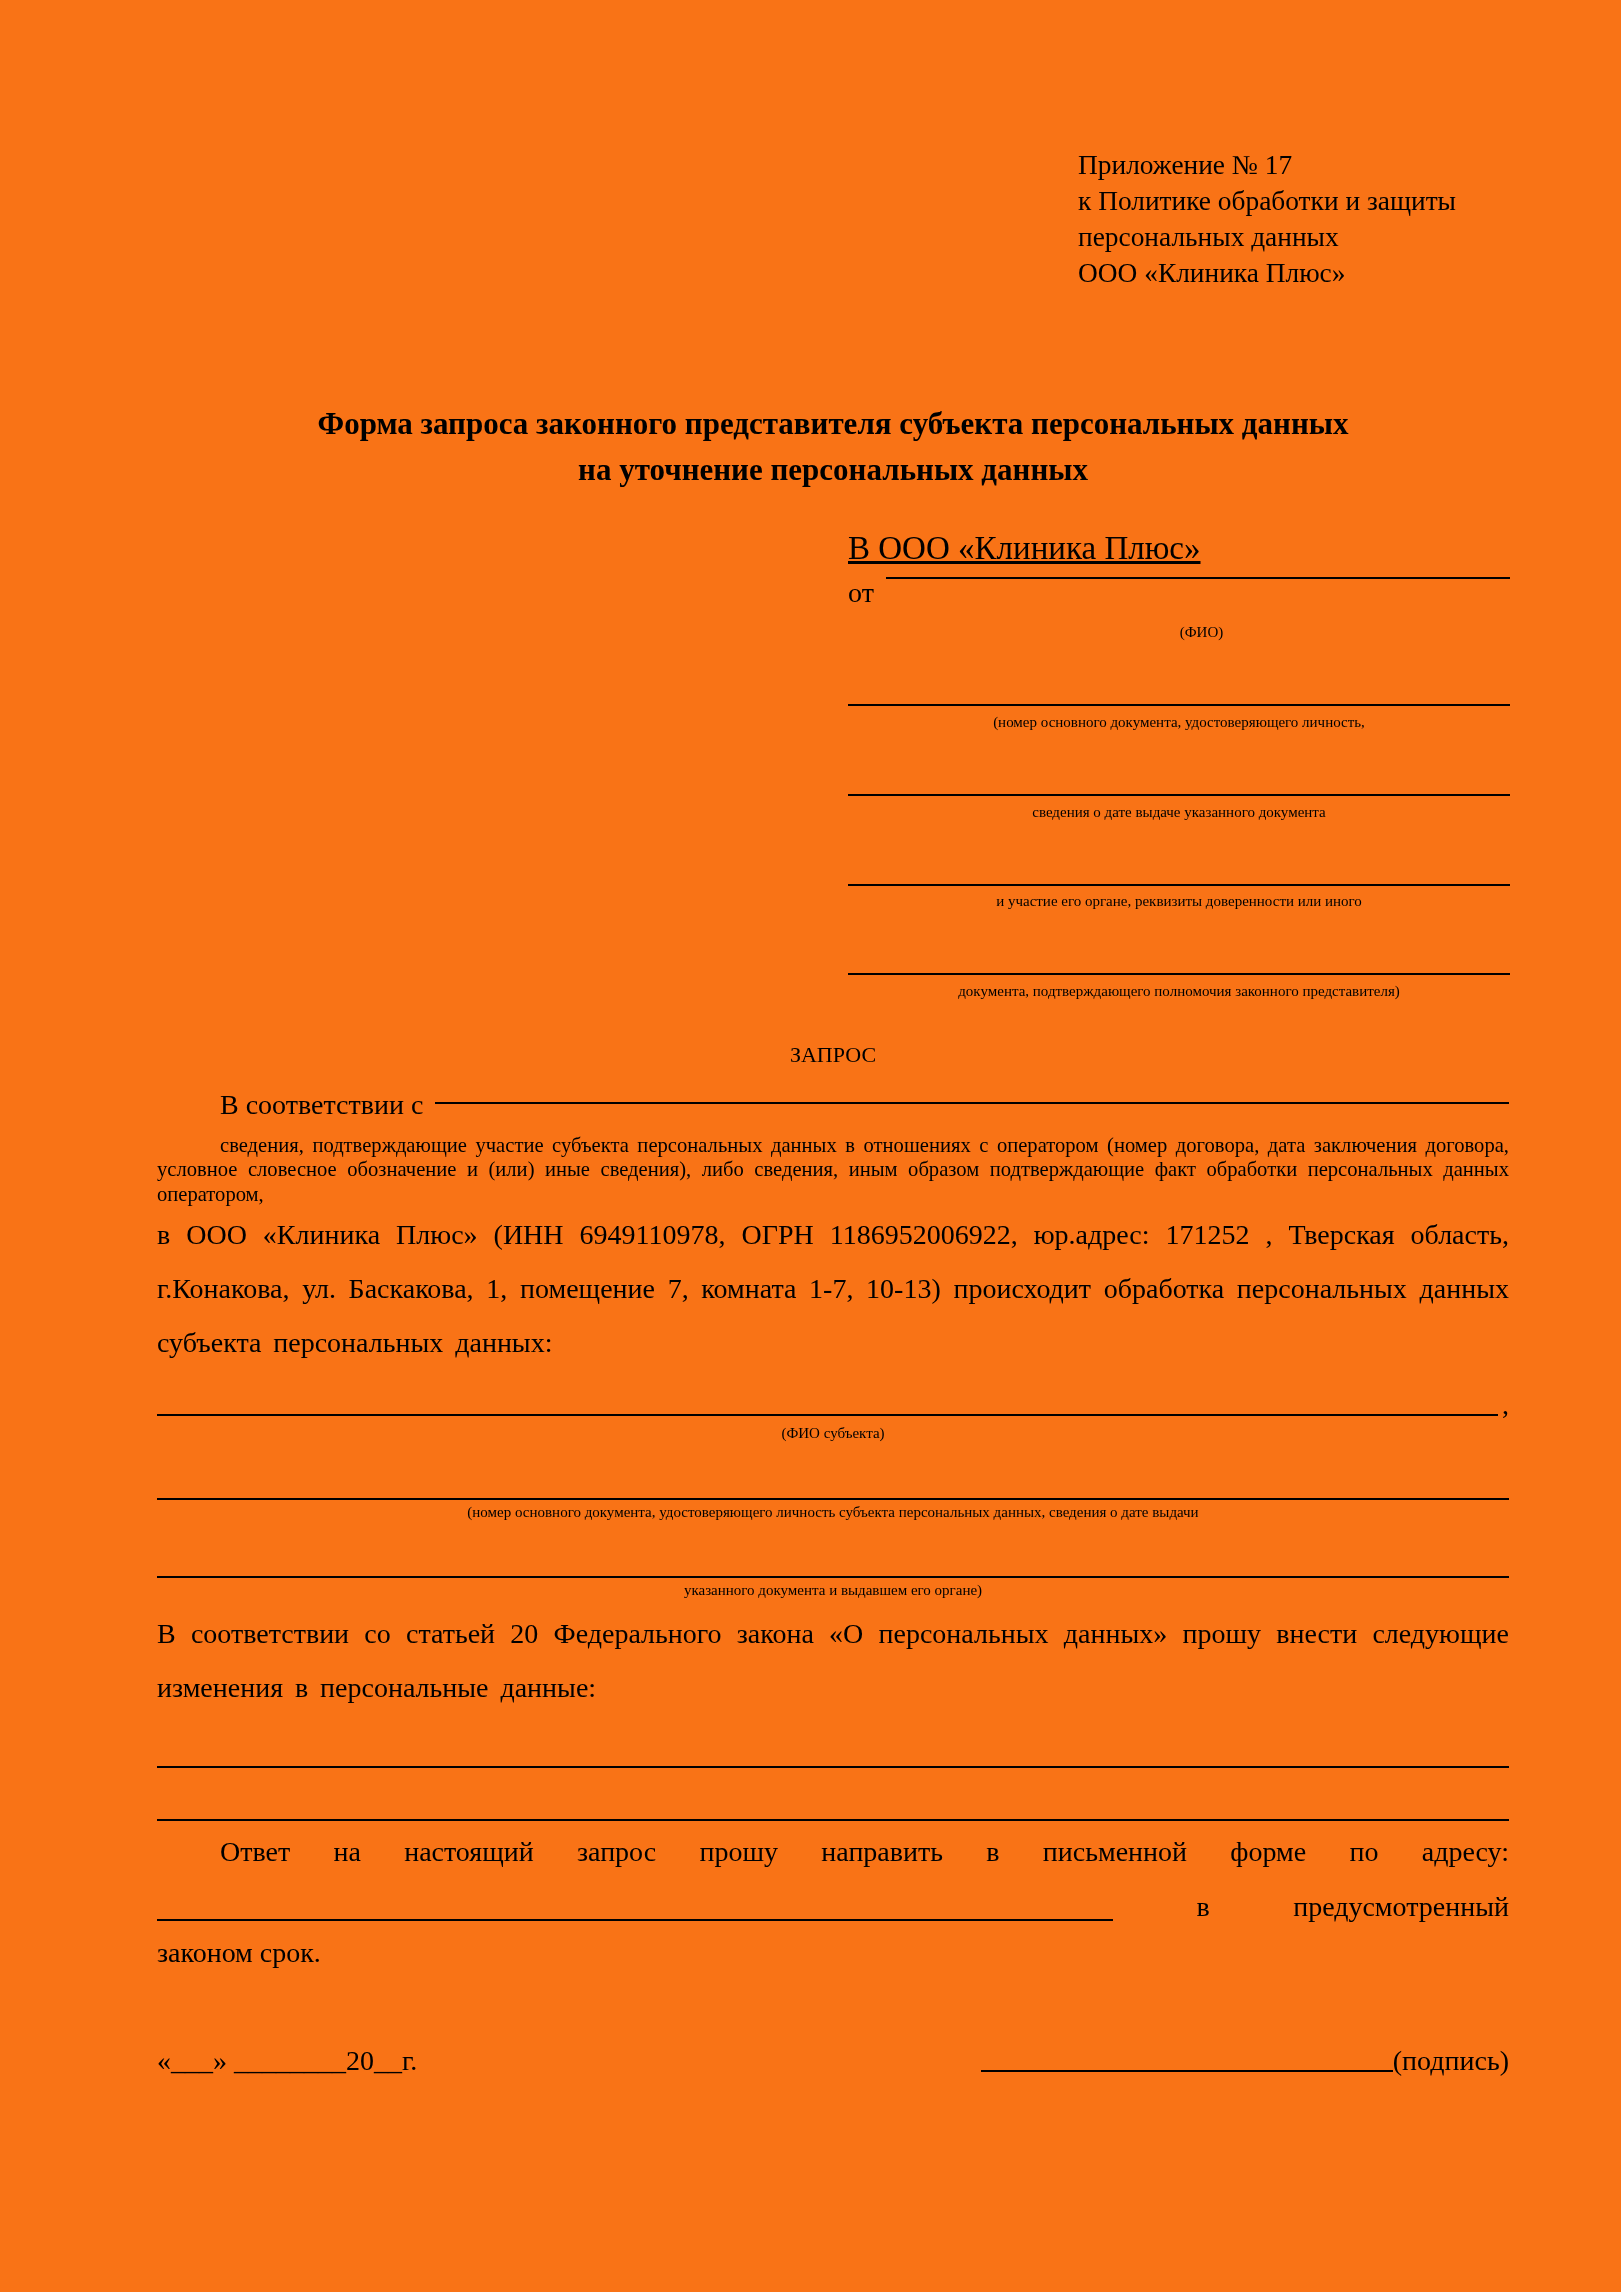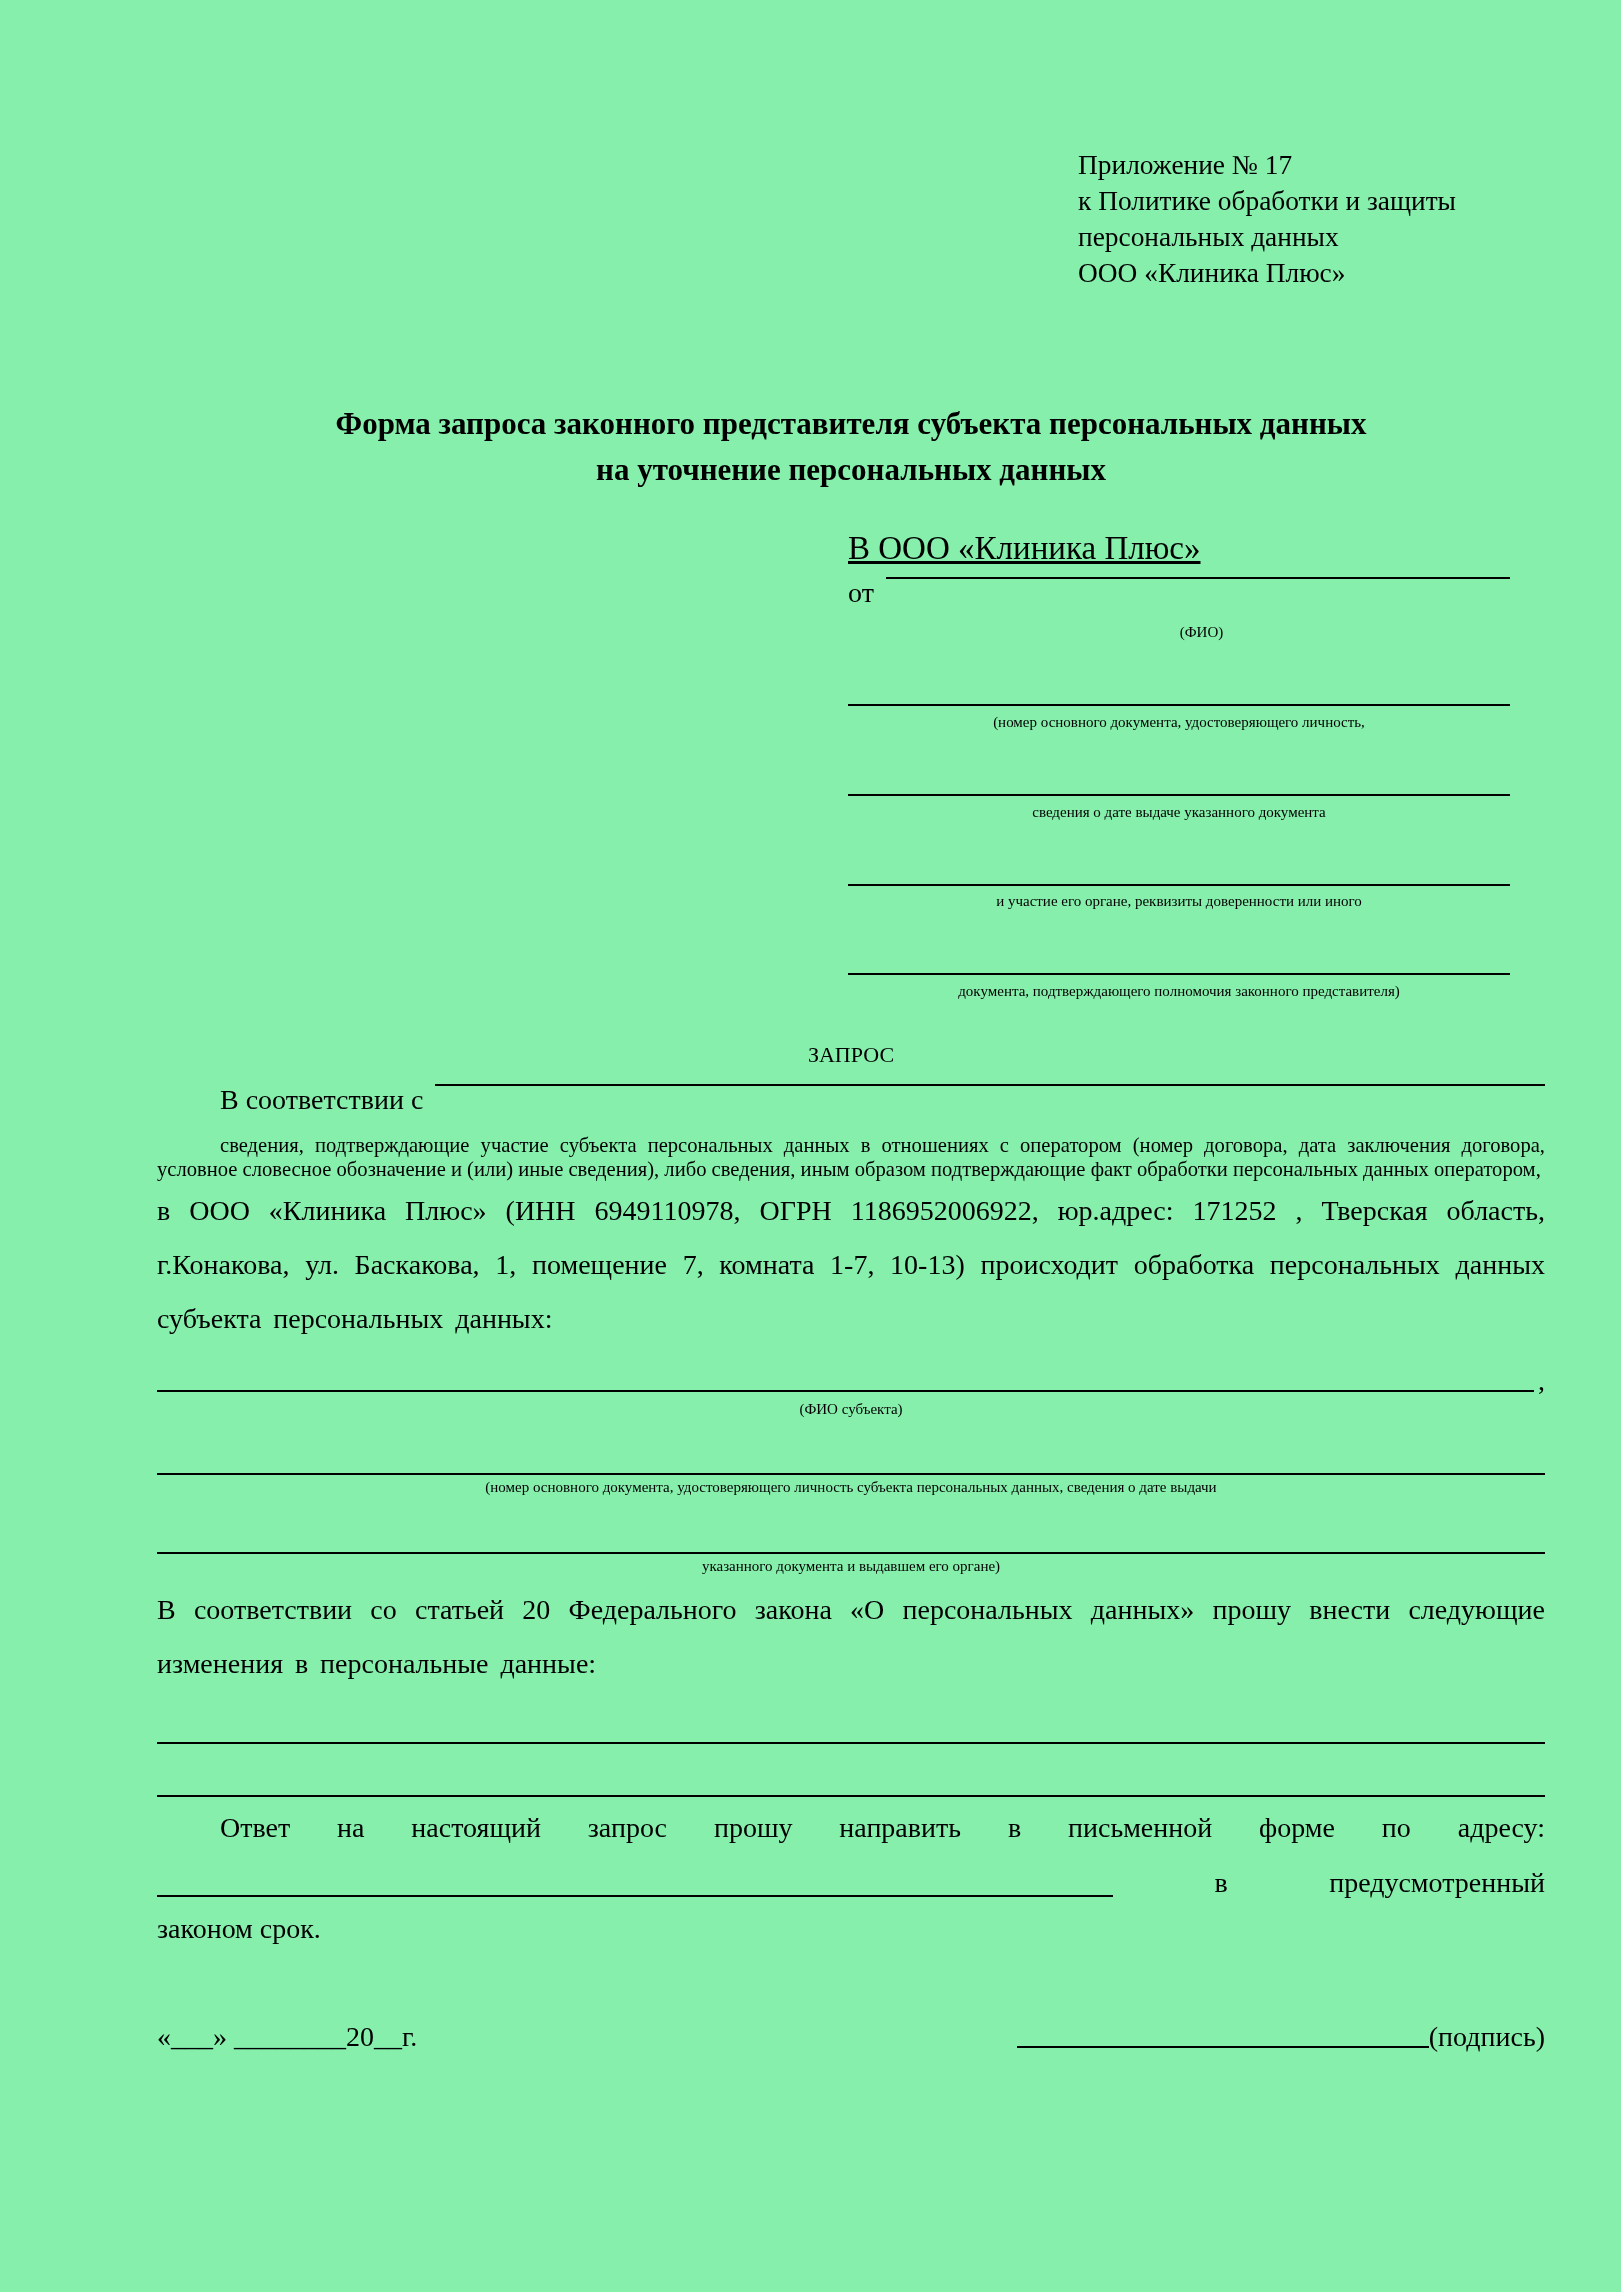--- a/index.html
+++ b/index.html
@@ -1,24 +1,24 @@
 <!DOCTYPE html>
 <html><head>
 <meta charset="utf-8">
 <style>
   html,body { margin:0; padding:0; background:#e8e8e8; }
   .page {
     width:1621px; height:2293px;
     margin:0 auto;
-    background:#86efac;
+    background:#f97316;
     color:#000000;
     font-family:"Liberation Serif", serif;
     font-size:28px;
     box-sizing:border-box;
-    padding:147px 76px 0 157px;
+    padding:147px 112px 0 157px;
     position:relative;
   }
   
   .doc-header { margin-left:921px; width:431px; line-height:36px; font-size:27.4px; }
   
   .doc-title {
     margin-top:110px;
     text-align:center;
     font-weight:bold;
     font-size:31px;
@@ -30,21 +30,21 @@
   .row { display:flex; }
   .row .label { white-space:nowrap; padding-right:11.8px; }
   .fill { flex:1; border-bottom:2px solid #000; margin-bottom:4.9px; }
   .addr-from { margin-top:7.8px; height:41px; align-items:flex-start; }
   .caption { text-align:center; font-size:15px; line-height:25.5px; }
   .caption-fio { padding-left:45px; margin-top:2px; }
   .addr-blank { height:33px; margin-top:25.5px; border-bottom:2px solid #000; }
   .addr-cap { margin-top:3.9px; }
   
   .request-heading { text-align:center; font-size:22px; margin-top:30px; line-height:39px; }
-  .intro-row { margin-top:9.8px; height:43px; align-items:flex-start; }
+  .intro-row { margin-top:9.8px; height:43px; align-items:center; }
   .intro-row .label { padding-left:63px; }
   .intro-caption {
     font-size:20.6px; line-height:24.5px;
     text-align:justify; text-indent:63px;
     margin-top:5.9px;
   }
   .body-par {
     text-align:justify;
     line-height:54px;
     word-spacing:4.9px;

